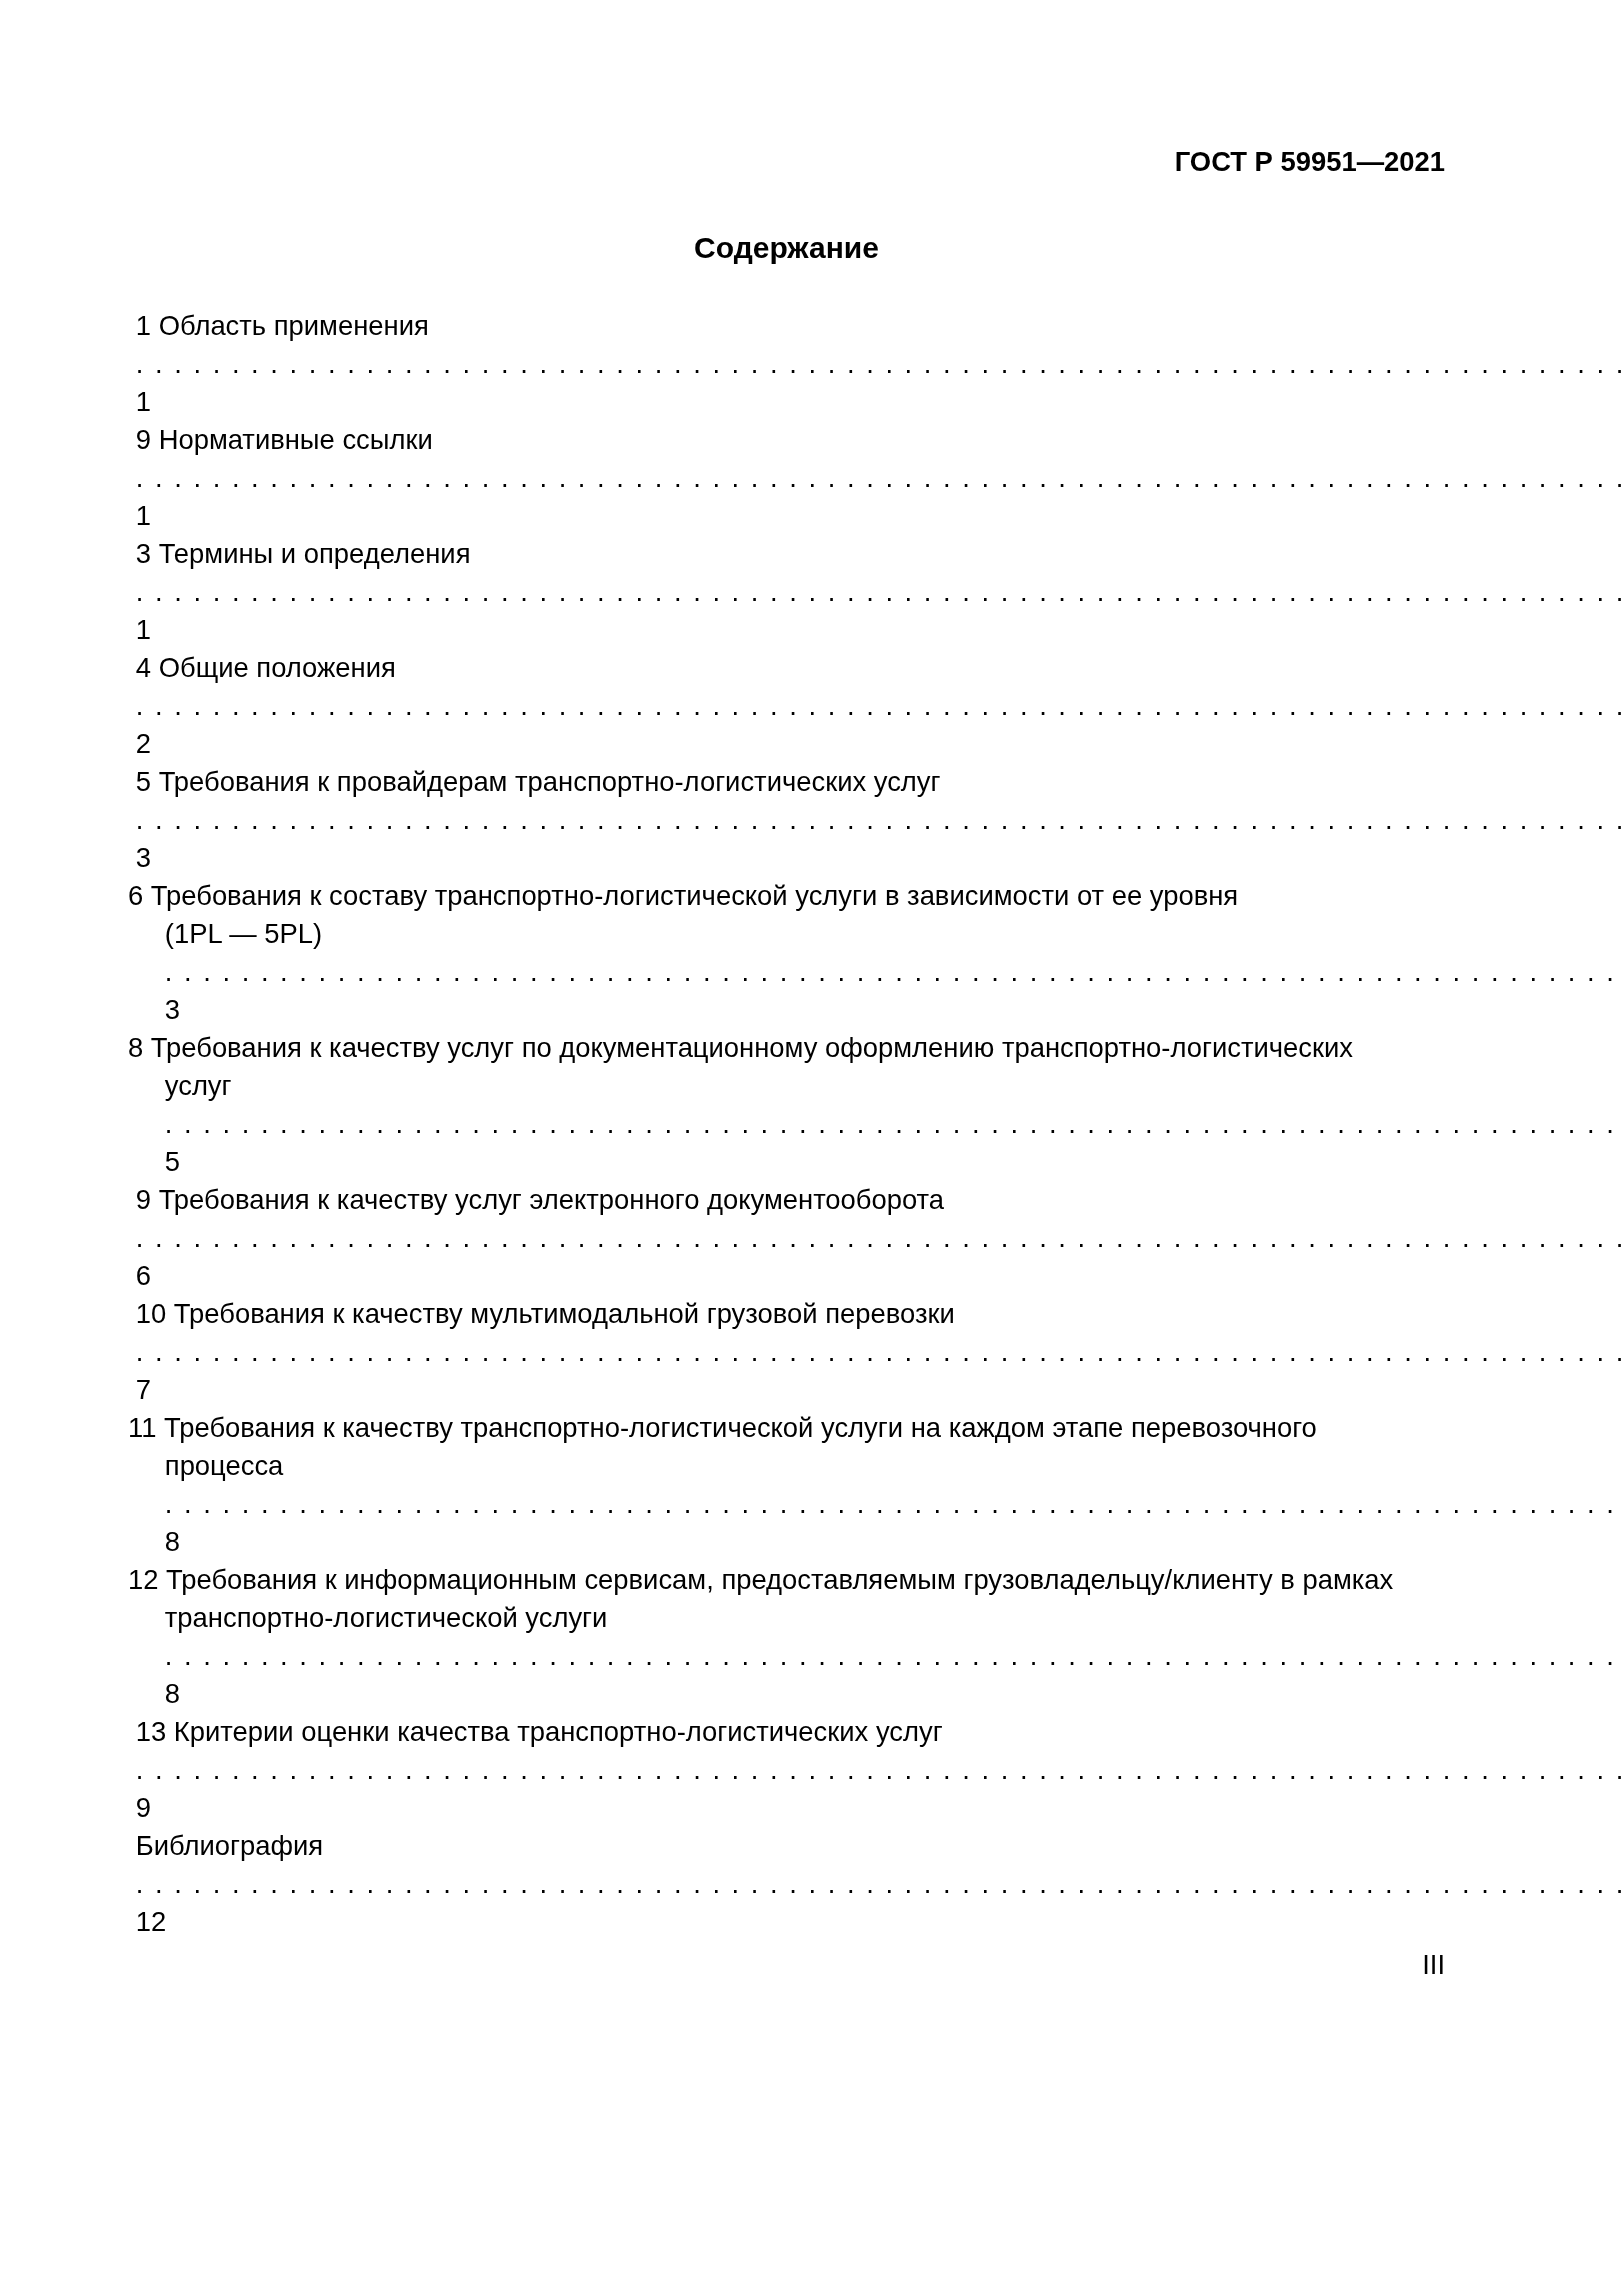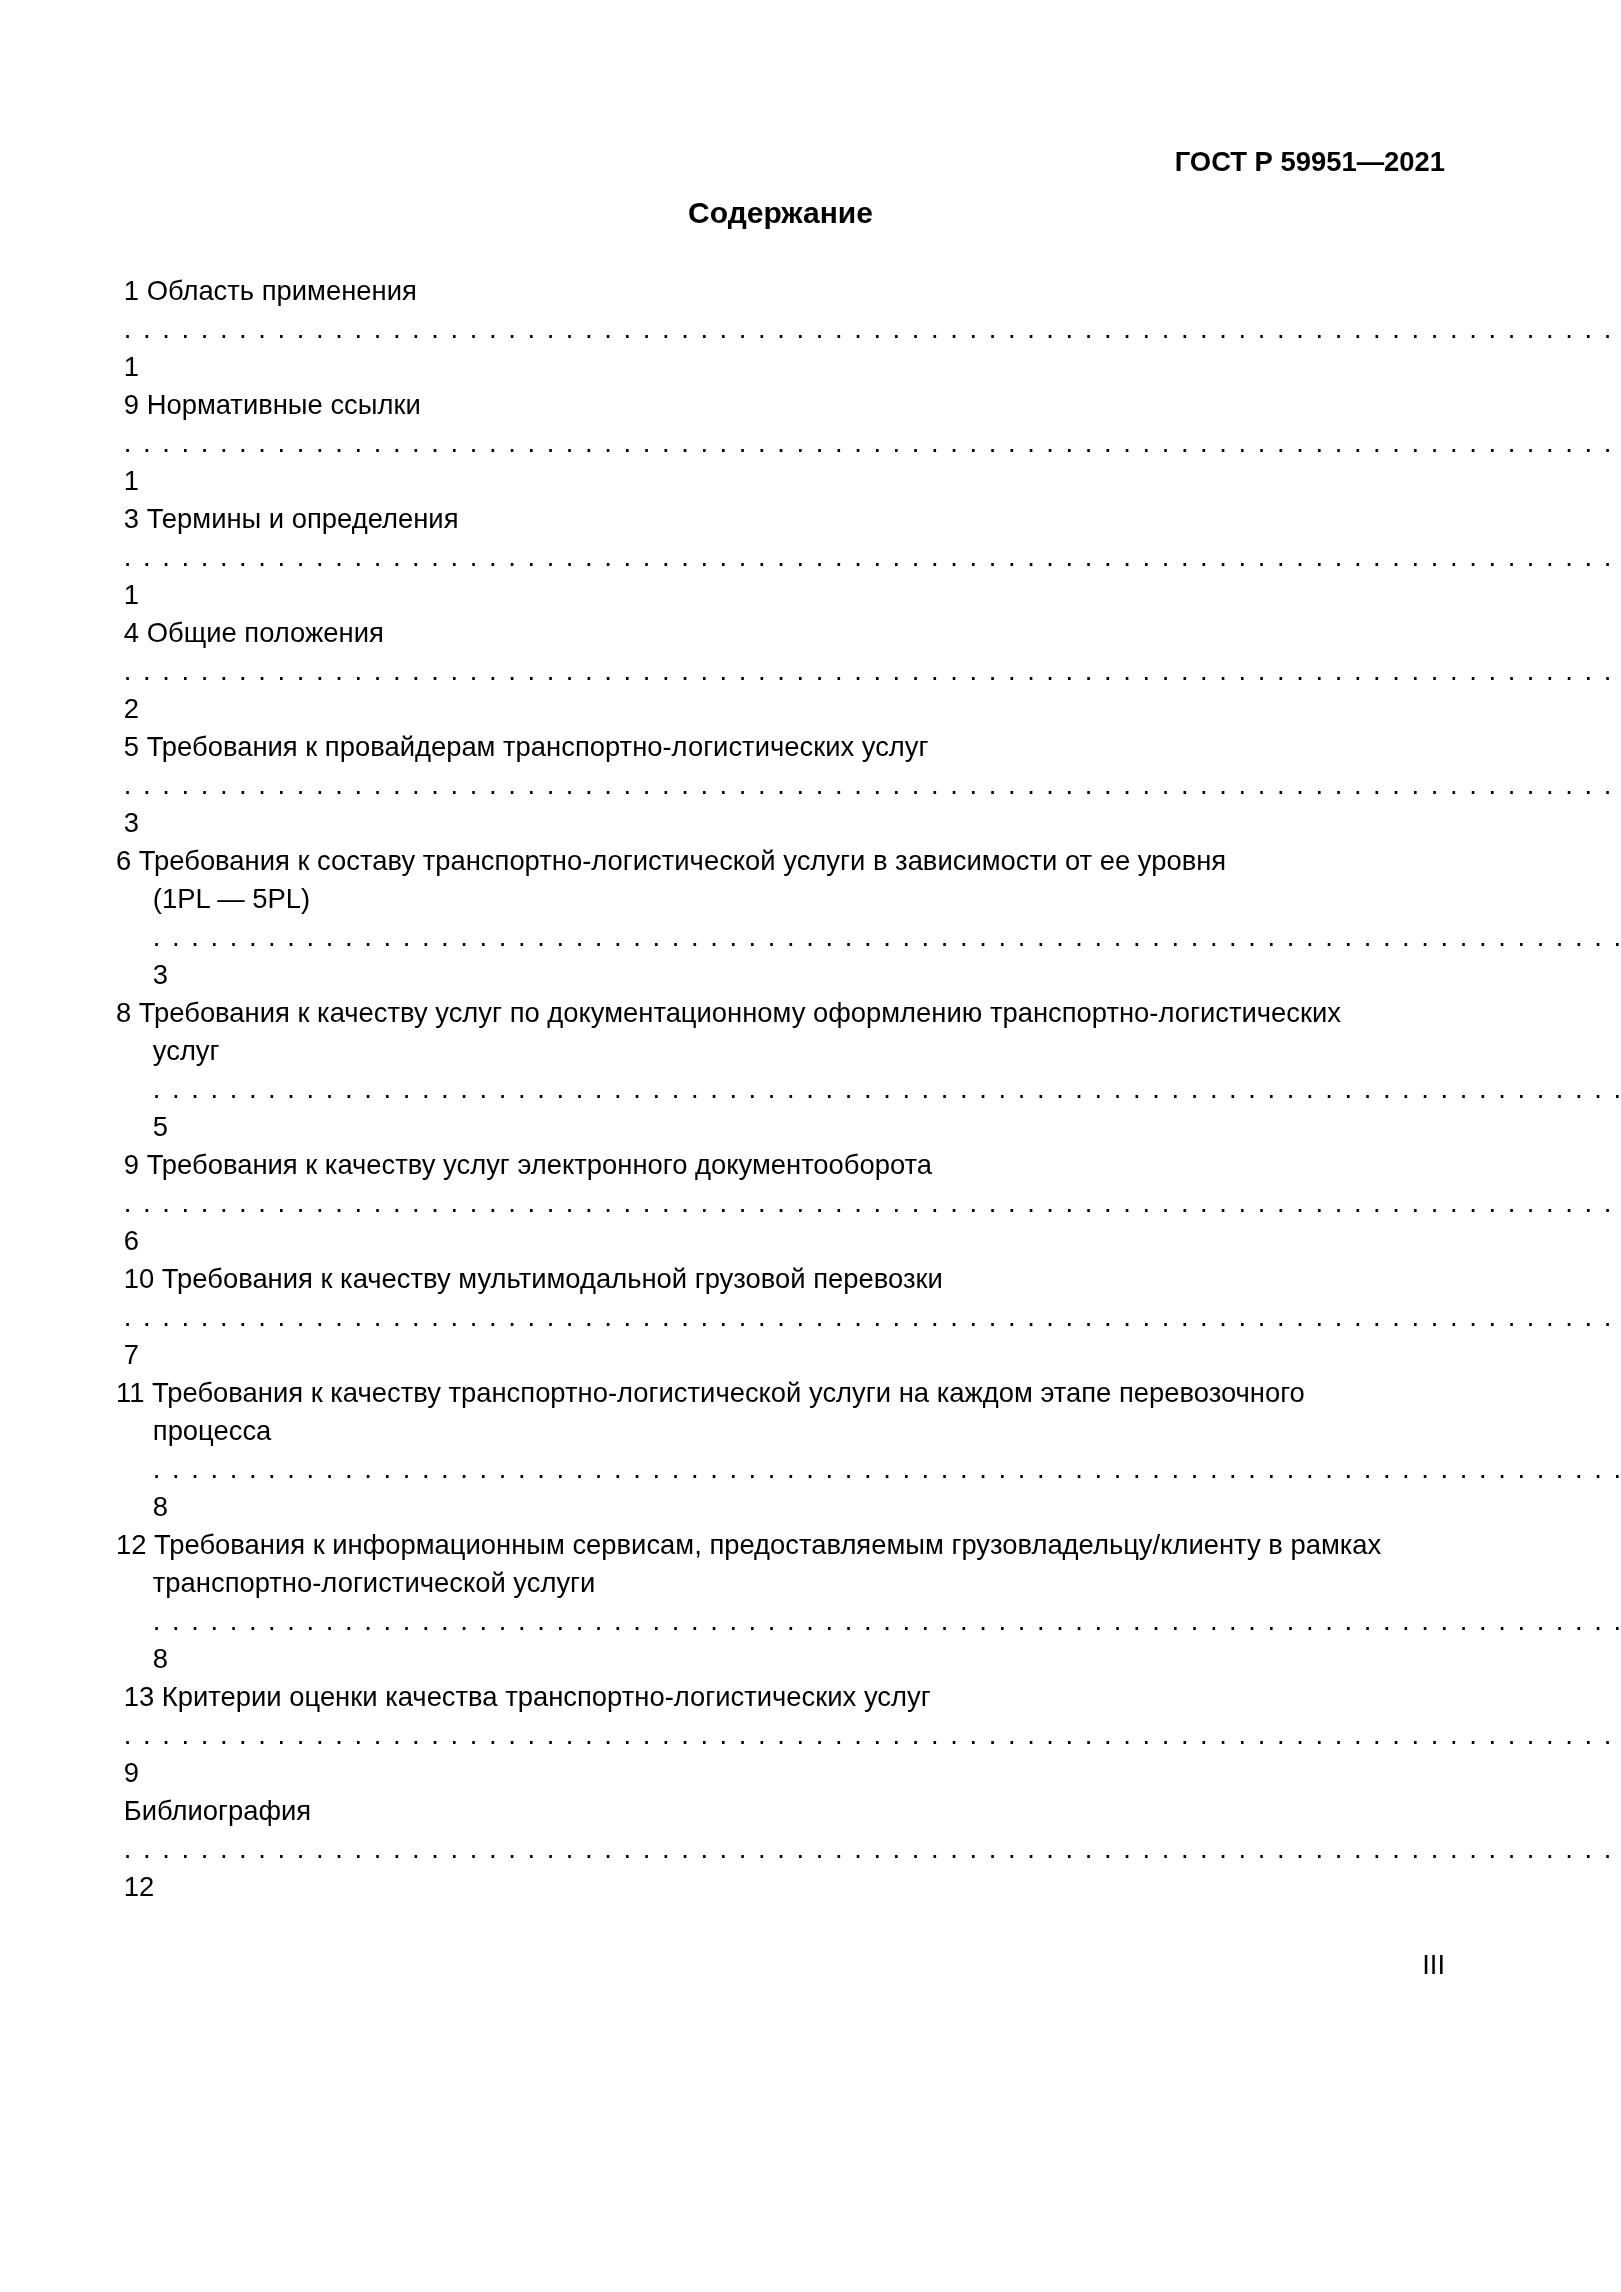--- a/index.html
+++ b/index.html
@@ -11,35 +11,35 @@
     position: relative;
     width: 1621px;
     height: 2293px;
     background: #ffffff;
     font-family: "Liberation Sans", sans-serif;
     color: #000000;
     overflow: hidden;
   }
   .content {
     position: absolute;
-    left: 116px;
+    left: 128px;
     right: 176px;
     top: 145px;
   }
   .doc-code {
     text-align: right;
     font-size: 27.4px;
     font-weight: bold;
     line-height: 33px;
   }
   .toc-title {
     text-align: center;
     font-size: 30px;
     font-weight: bold;
-    margin-top: 16px;
+    margin-top: 51px;
     line-height: 37px;
   }
   .toc-list {
     margin-top: 41px;
     font-size: 27.4px;
   }
   .toc-entry {
     line-height: 38px;
   }
   .toc-line1 {

